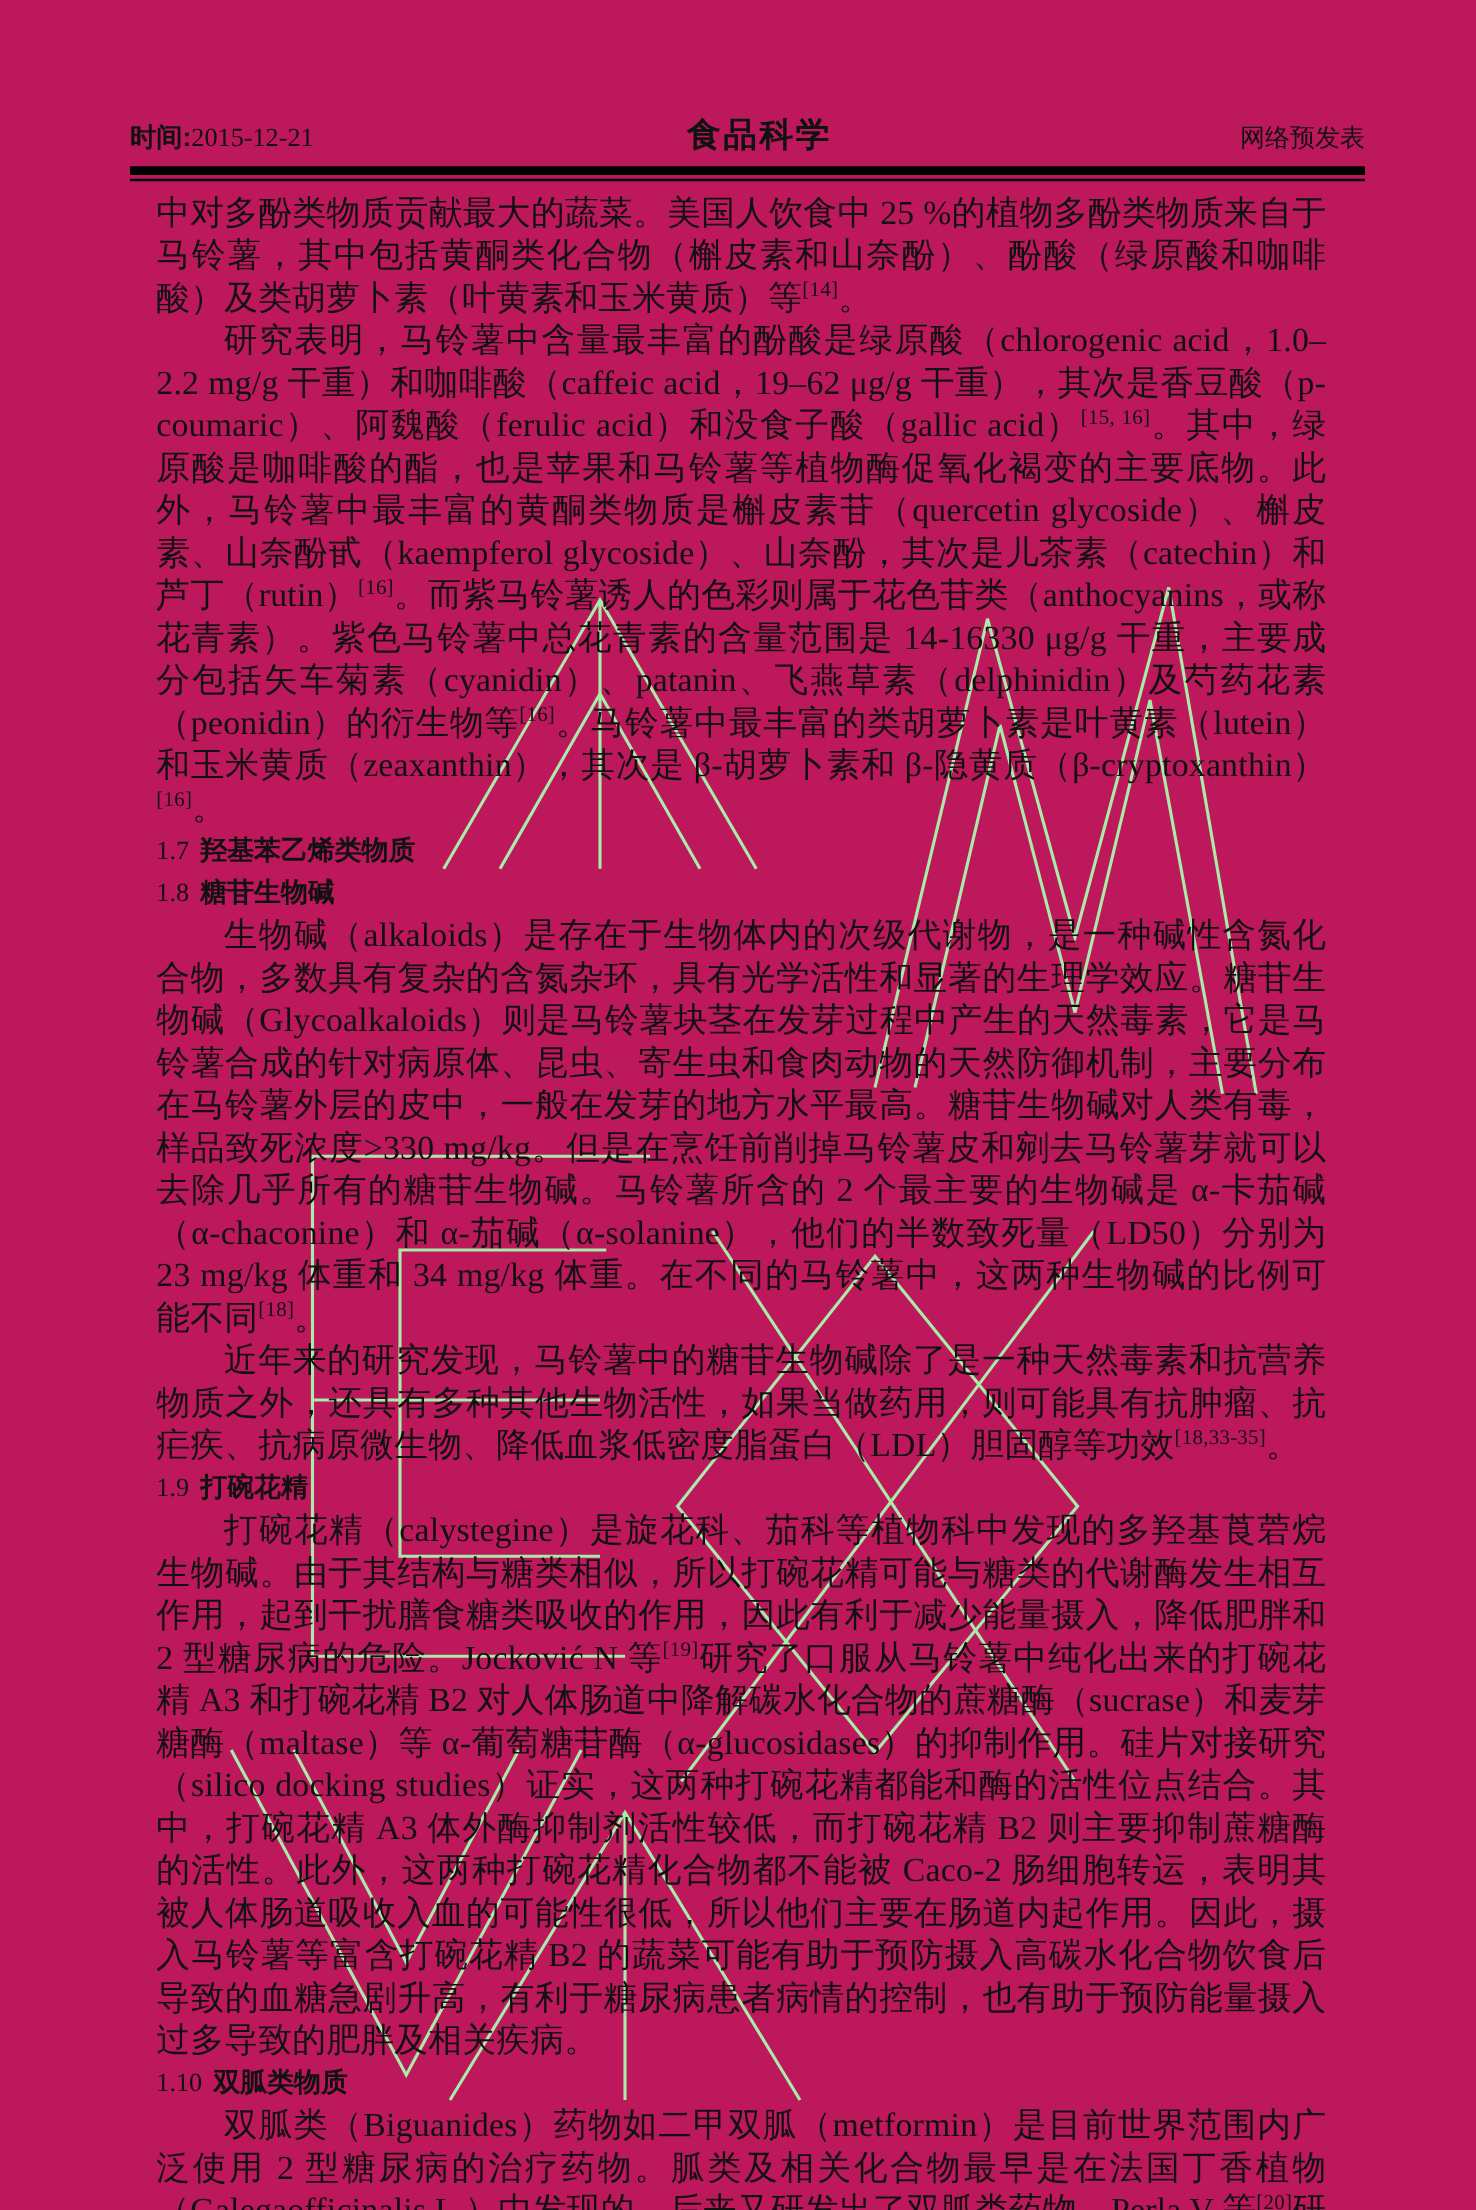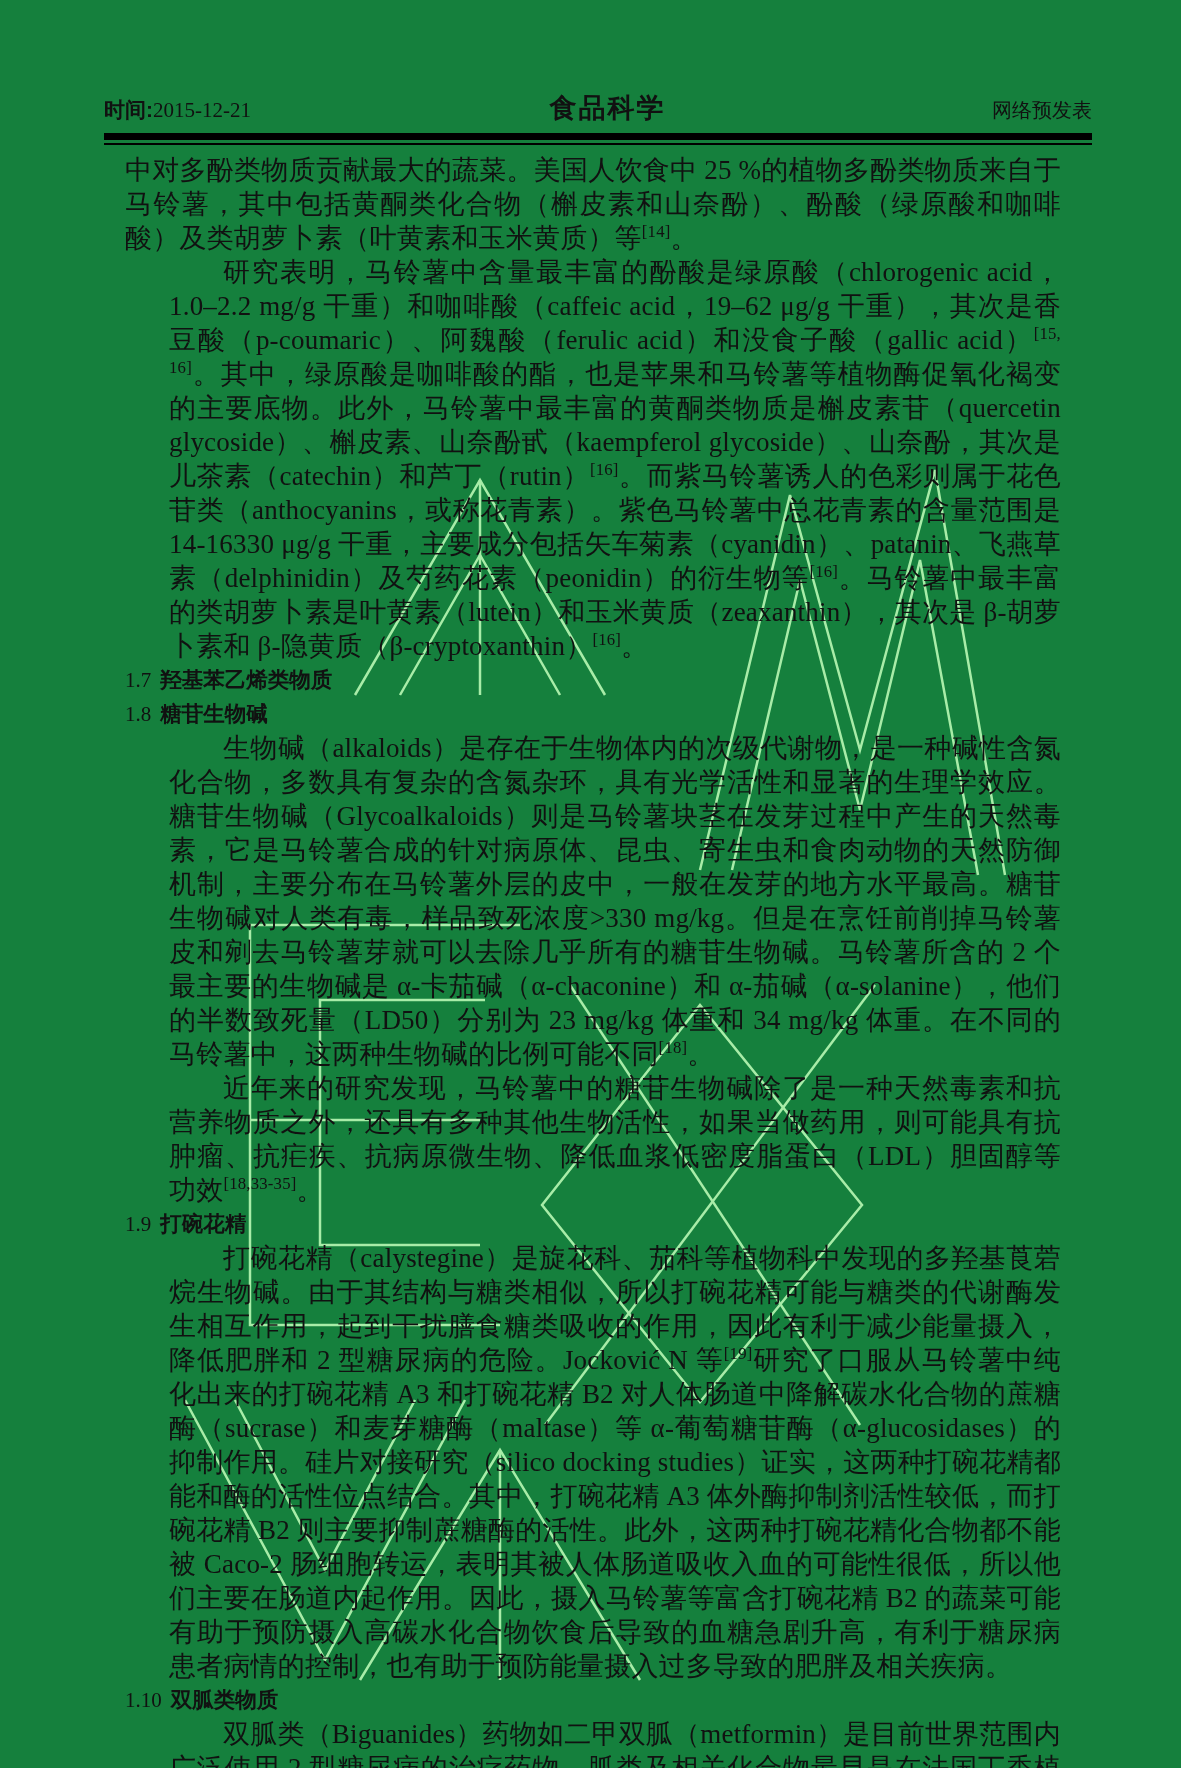--- a/index.html
+++ b/index.html
@@ -1,19 +1,19 @@
 <!DOCTYPE html>
 <html lang="zh"><head>
 <meta charset="utf-8">
 <style>
   html,body{margin:0;padding:0;background:#e8e8e8;}
   .page{
     position:relative;
     width:1181px;height:1768px;
-    background:#15803d;
+    background:#be185d;
     margin:0 auto;
     overflow:hidden;
     font-family:"Liberation Serif","DejaVu Serif",serif;
     color:#111;
   }
   
   .hdr{
     position:absolute;top:90px;left:104px;width:988px;
     display:flex;justify-content:space-between;align-items:baseline;
     z-index:2;
@@ -39,21 +39,21 @@
   
   .body-text{
     position:absolute;top:153px;left:125px;width:936px;z-index:1;
   }
   .para{
     margin:0;
     font-size:27px;line-height:34px;
     text-align:justify;
     letter-spacing:0.2px;
   }
-  .para.indent{text-indent:2em;margin-left:44px;}
+  .para.indent{text-indent:2em;}
   .para sup{font-size:0.62em;line-height:0;vertical-align:super;}
   .heading{
     font-size:21px;line-height:34px;
     white-space:nowrap;
   }
   .heading .hnum{font-family:"Liberation Serif","DejaVu Serif",serif;}
   .heading .htitle{
     font-family:"Liberation Sans","DejaVu Sans",sans-serif;
     font-weight:bold;font-size:21.5px;margin-left:9px;text-align:center;
   }

